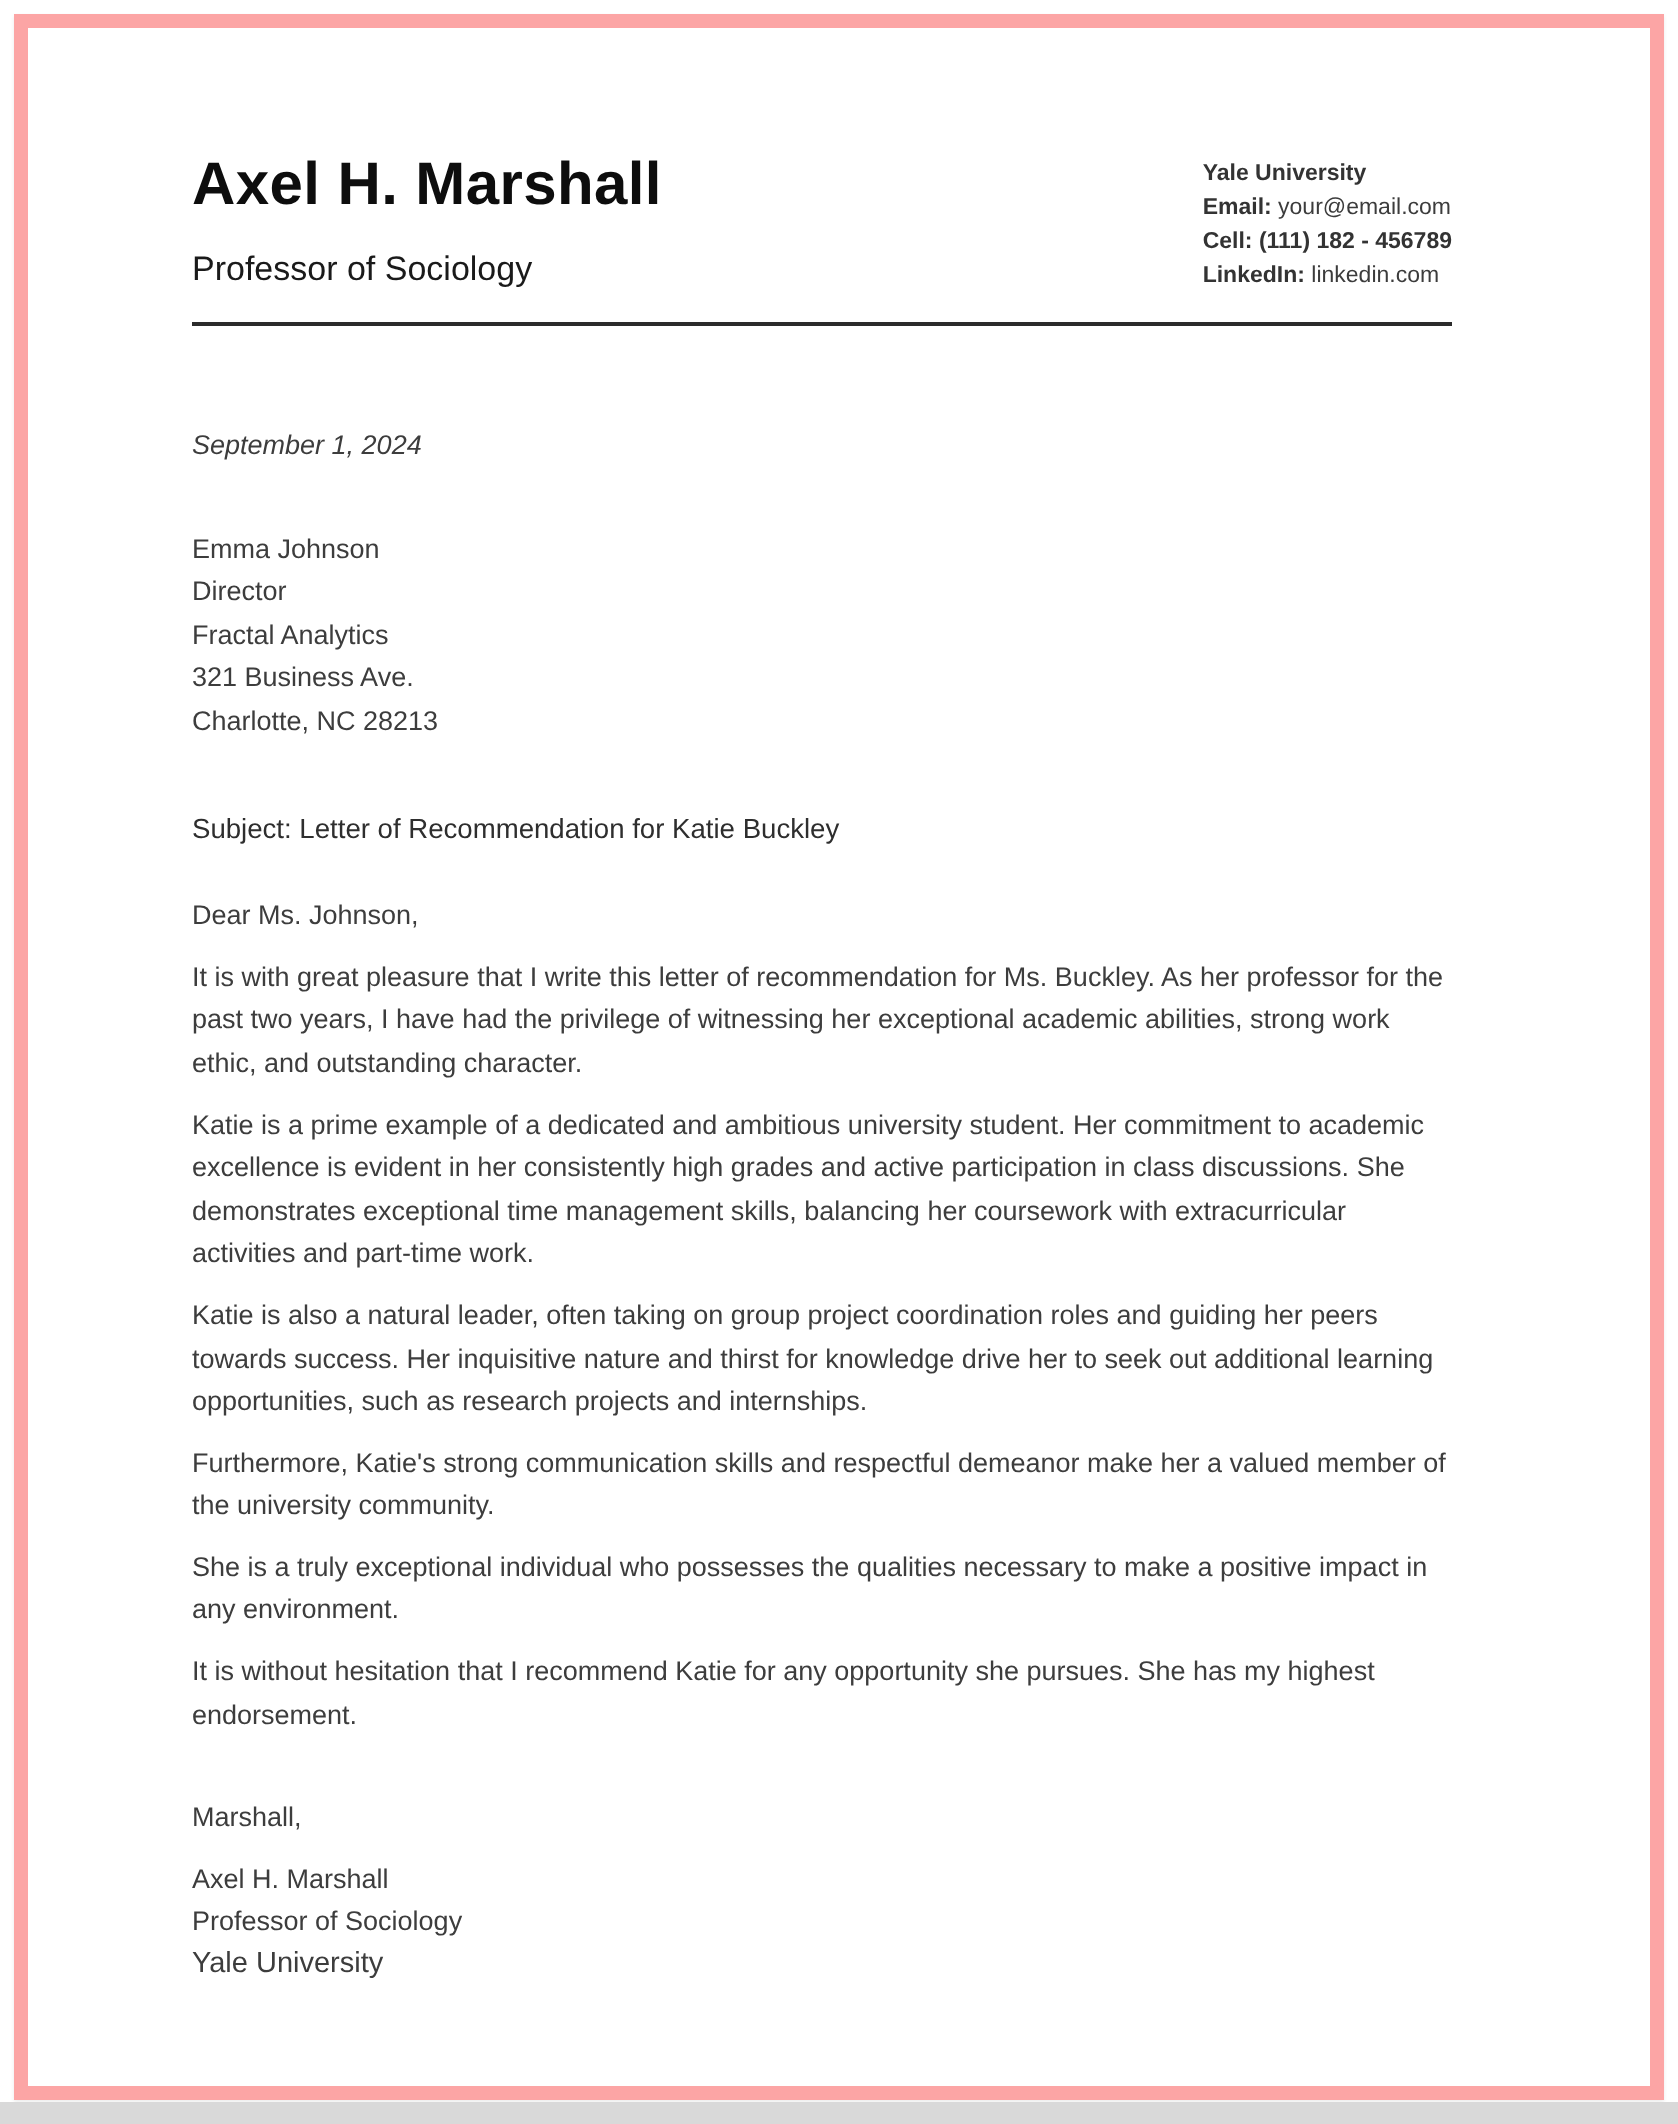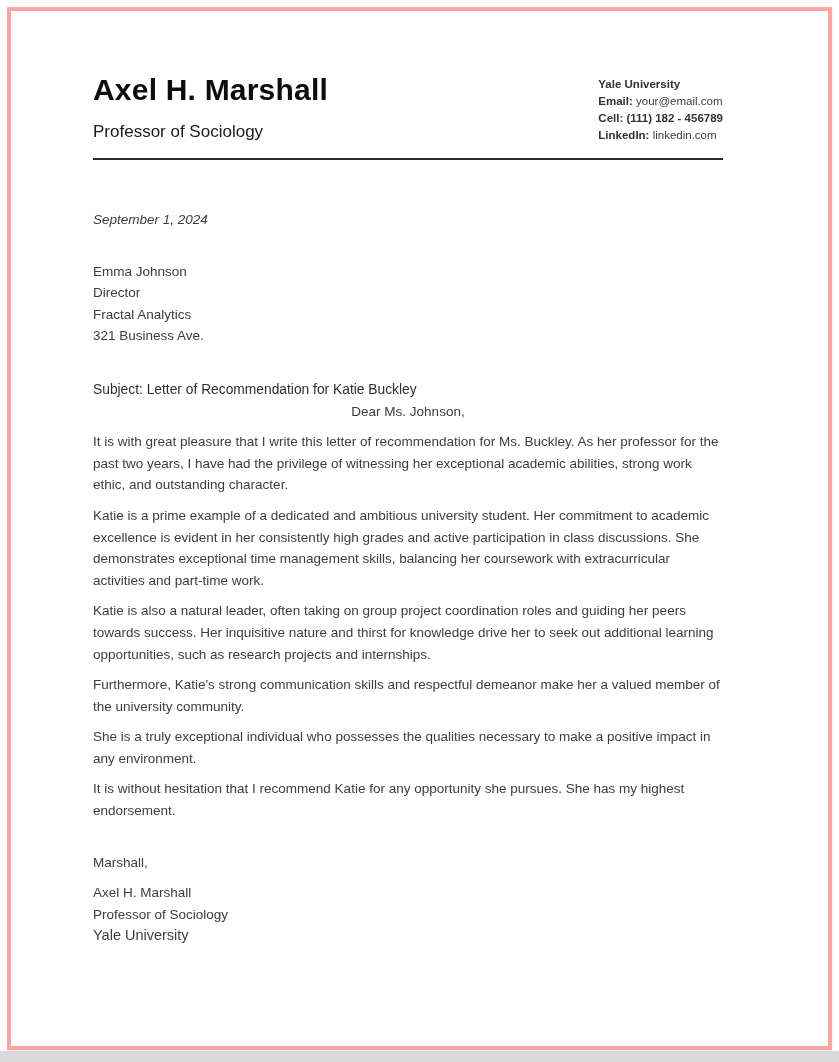--- a/index.html
+++ b/index.html
@@ -12,21 +12,21 @@
     position: relative;
     width: 839px; height: 1062px;
     background: #ffffff;
     overflow: hidden;
   }
   .page {
     position: absolute;
     left: 7px; top: 7px;
     width: 825px; height: 1043px;
     background: #ffffff;
-    border: 4px solid #fca5a5;
+    border: 7px solid #fca5a5;
     box-shadow: 0 1px 2px rgba(0,0,0,0.08);
   }
   .page-gap {
     position: absolute;
     left: 0; bottom: 0;
     width: 839px; height: 11px;
     background: #d9d9d9;
   }
   .content {
     position: absolute;
@@ -75,21 +75,21 @@
     line-height: 21.6px;
   }
   .date { margin-top: 49px; font-style: italic; }
   .recipient { margin-top: 30px; }
   .subject {
     margin-top: 32px;
     font-weight: 400;
     color: #2e2e2e;
     font-size: 13.8px;
   }
-  .salutation { margin-top: 0; text-align: center; }
+  .salutation { margin-top: 22px; }
   .letter-body p.para { margin-top: 9px; margin-bottom: 0; }
   .closing { margin-top: 30px; }
   .signature { margin-top: 9px; }
   .signature .sig-org { font-size: 14.5px; }
 </style>
 </head>
 <body>
 
 <div class="viewer">
   <div class="page">
@@ -111,20 +111,21 @@
       <hr class="rule">
 
       <div class="letter-body">
         <div class="date">September 1, 2024</div>
 
         <div class="recipient">
           <div>Emma Johnson</div>
           <div>Director</div>
           <div>Fractal Analytics</div>
           <div>321 Business Ave.</div>
+          <div>Charlotte, NC 28213</div>
         </div>
 
         <div class="subject">Subject: Letter of Recommendation for Katie Buckley</div>
 
         <div class="salutation">Dear Ms. Johnson,</div>
 
         <p class="para">It is with great pleasure that I write this letter of recommendation for Ms. Buckley. As her professor for the past two years, I have had the privilege of witnessing her exceptional academic abilities, strong work ethic, and outstanding character.</p>
         <p class="para">Katie is a prime example of a dedicated and ambitious university student. Her commitment to academic excellence is evident in her consistently high grades and active participation in class discussions. She demonstrates exceptional time management skills, balancing her coursework with extracurricular activities and part-time work.</p>
         <p class="para">Katie is also a natural leader, often taking on group project coordination roles and guiding her peers towards success. Her inquisitive nature and thirst for knowledge drive her to seek out additional learning opportunities, such as research projects and internships.</p>
         <p class="para">Furthermore, Katie's strong communication skills and respectful demeanor make her a valued member of the university community.</p>

